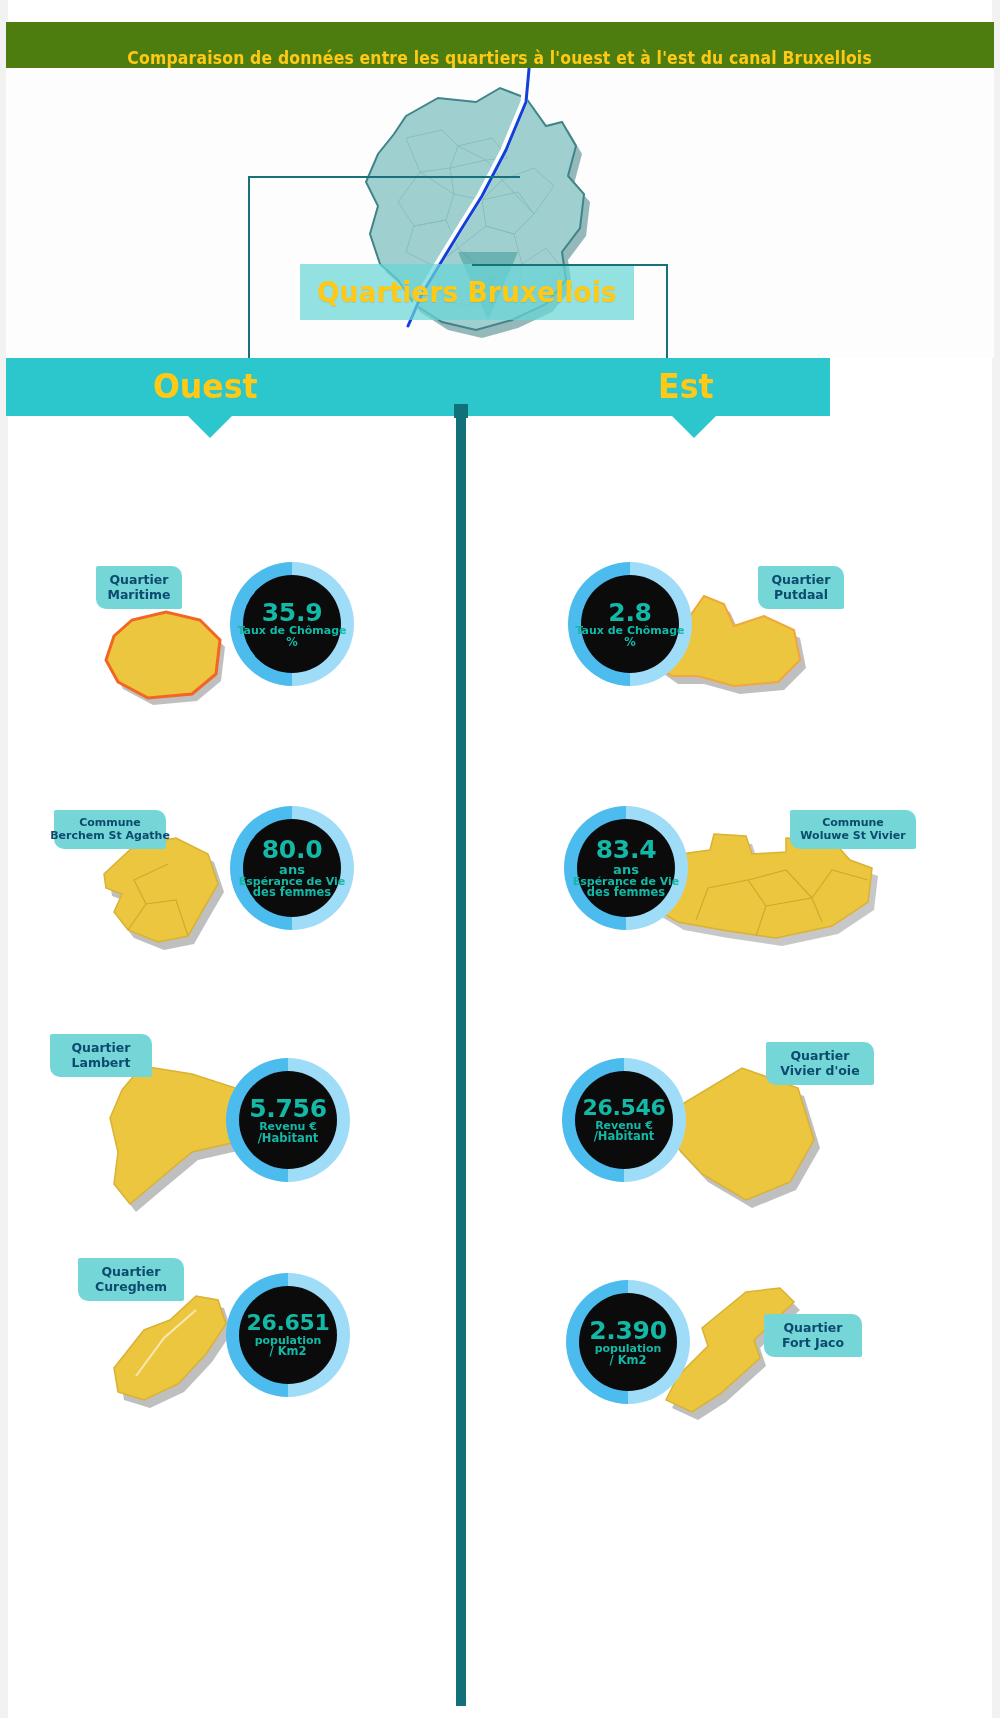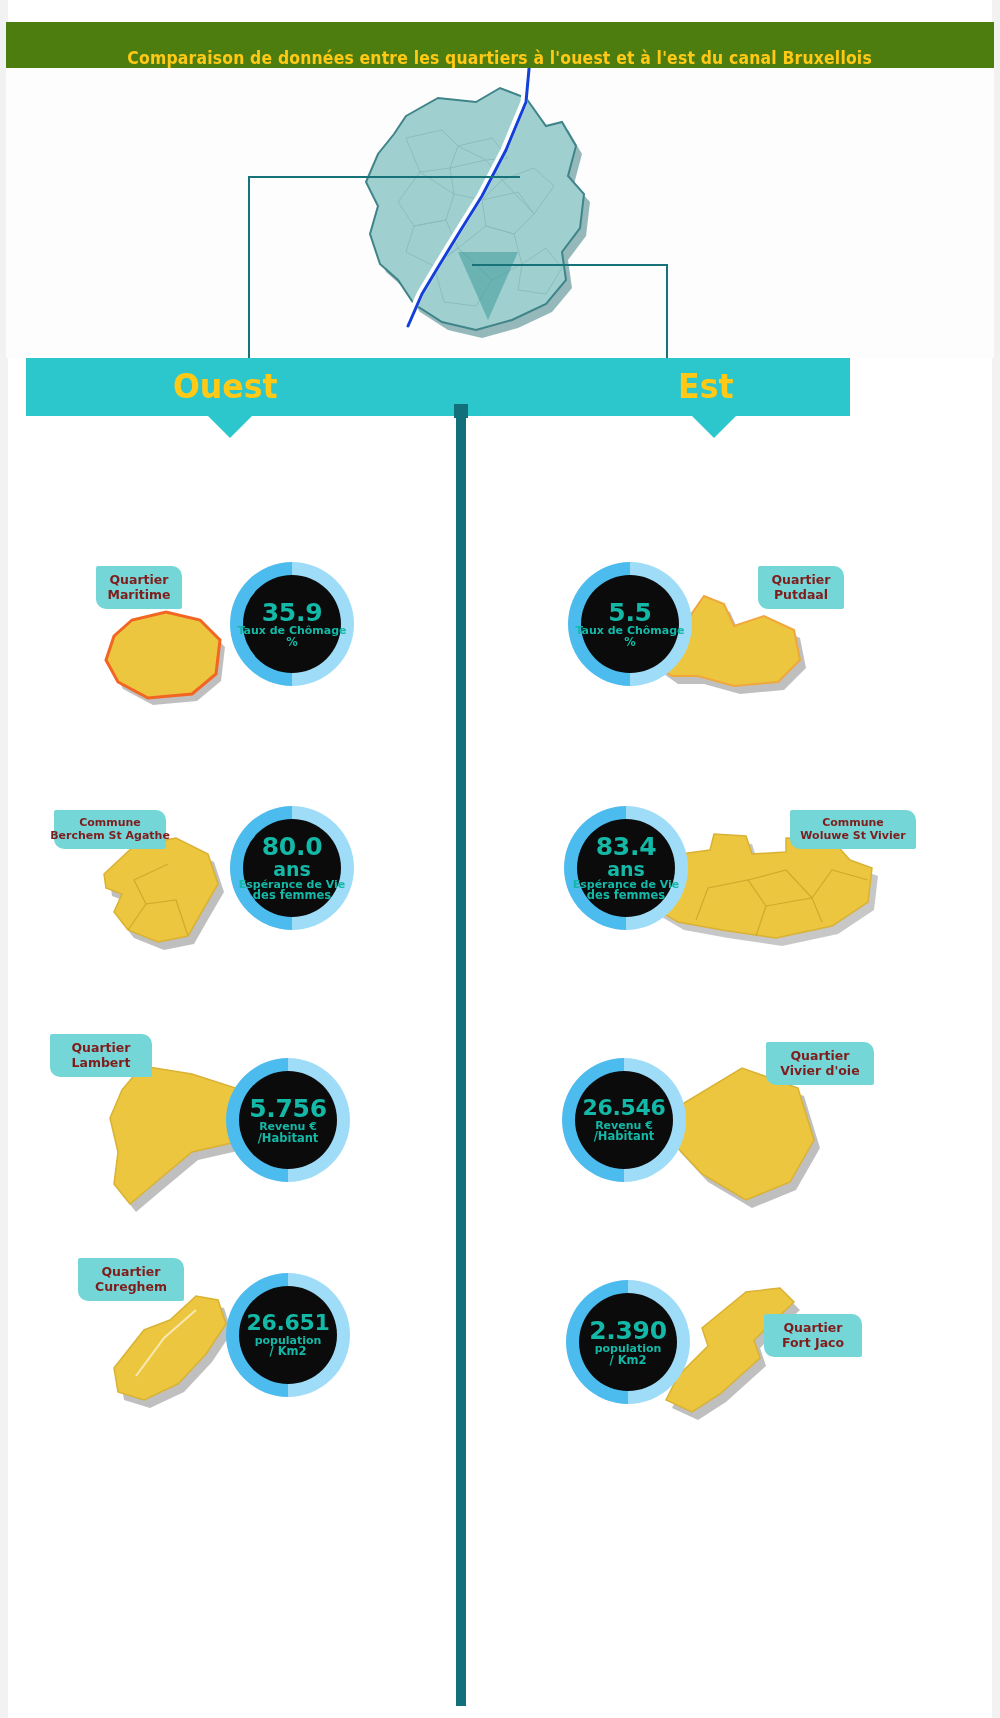--- a/index.html
+++ b/index.html
@@ -71,21 +71,20 @@
 
   
   .conn { position: absolute; background: #17727a; }
 
   
   .side-band {
     position: absolute;
     left: 6px; top: 358px;
     width: 824px; height: 58px;
     background: #2cc6cd;
-    margin-left: 20px;
   }
   .side-band .tip {
     position: absolute; top: 58px;
     width: 0; height: 0;
     border-left: 22px solid transparent;
     border-right: 22px solid transparent;
     border-top: 22px solid #2cc6cd;
   }
   .tip-left { left: 182px; }
   .tip-right { left: 666px; }
@@ -148,21 +147,21 @@
     line-height: 1.03;
   }
   .donut-value {
     font-size: 25px;
     font-weight: bold;
     font-family: "DejaVu Sans", sans-serif;
     letter-spacing: -.3px;
   }
   .donut-value.sm { font-size: 22px; }
   .donut-unit {
-    font-size: 19px;
+    font-size: 13px;
     font-weight: bold;
     font-family: "DejaVu Sans", sans-serif;
   }
   .donut-label {
     font-size: 11px;
     font-weight: bold;
     font-family: "DejaVu Sans", sans-serif;
     padding: 0 2px;
     white-space: nowrap;
   }
@@ -178,21 +177,21 @@
     position: absolute;
     background: #74d6d6;
     display: flex; flex-direction: column;
     align-items: center; justify-content: center;
     padding: 6px 10px;
     z-index: 5;
     line-height: 1.22;
     border-radius: 2px 10px 2px 10px;
   }
   .flag span {
-    color: #7f1d1d;
+    color: #0c4a6e;
     font-size: 12.5px;
     font-weight: bold;
     font-family: "DejaVu Sans", sans-serif;
     white-space: nowrap;
   }
   .flag.small span { font-size: 11px; }
 
   
   .shape { position: absolute; z-index: 3; }
   .shape svg { display: block; overflow: visible; }
@@ -234,20 +233,23 @@
         <path d="M452 78 L486 70 L502 90 L480 92 Z"></path>
       </g>
 
       <path d="M452 184 L512 184 L482 252 Z" fill="#3f9a9c" opacity=".55"></path>
 
       <path d="M522 -10 L518 34 L498 82 L474 128 L454 160 L432 196 L414 226 L400 258" fill="none" stroke="#ffffff" stroke-width="7" stroke-linecap="round"></path>
 
       <path d="M524 -10 L520 34 L500 82 L476 128 L456 160 L434 196 L416 226 L402 258" fill="none" stroke="#1240d8" stroke-width="3" stroke-linecap="round"></path>
     </svg>
 
+    <div class="map-banner">
+      <div class="map-banner-text">Quartiers Bruxellois</div>
+    </div>
 
     <div class="conn" style="left:242px; top:108px; width:272px; height:2px;"></div>
     <div class="conn" style="left:242px; top:108px; width:2px; height:182px;"></div>
 
     <div class="conn" style="left:466px; top:196px; width:196px; height:2px;"></div>
     <div class="conn" style="left:660px; top:196px; width:2px; height:94px;"></div>
   </div>
 
   <div class="side-band">
     <div class="side-label west">Ouest</div>
@@ -277,21 +279,21 @@
           <div class="donut-value">35.9</div>
           <div class="donut-label">Taux de Chômage</div>
           <div class="donut-label2">%</div>
         </div>
       </div>
     </div>
 
     <div class="cell east">
       <div class="donut" style="left:102px; top:14px;">
         <div class="donut-inner">
-          <div class="donut-value">5.5</div>
+          <div class="donut-value">2.8</div>
           <div class="donut-label">Taux de Chômage</div>
           <div class="donut-label2">%</div>
         </div>
       </div>
       <div class="shape" style="left:172px; top:34px;">
         <svg width="180" height="120" viewBox="0 0 180 120">
           <path d="M10 60 L30 38 L52 34 L66 14 L86 22 L96 44 L126 34 L156 48 L162 78
                    L140 100 L96 104 L60 94 L34 94 L14 80 Z" fill="#000" opacity=".25" transform="translate(6,8)"></path>
           <path d="M10 60 L30 38 L52 34 L66 14 L86 22 L96 44 L126 34 L156 48 L162 78
                    L140 100 L96 104 L60 94 L34 94 L14 80 Z" fill="#edc63f" stroke="#f0a73c" stroke-width="2"></path>

